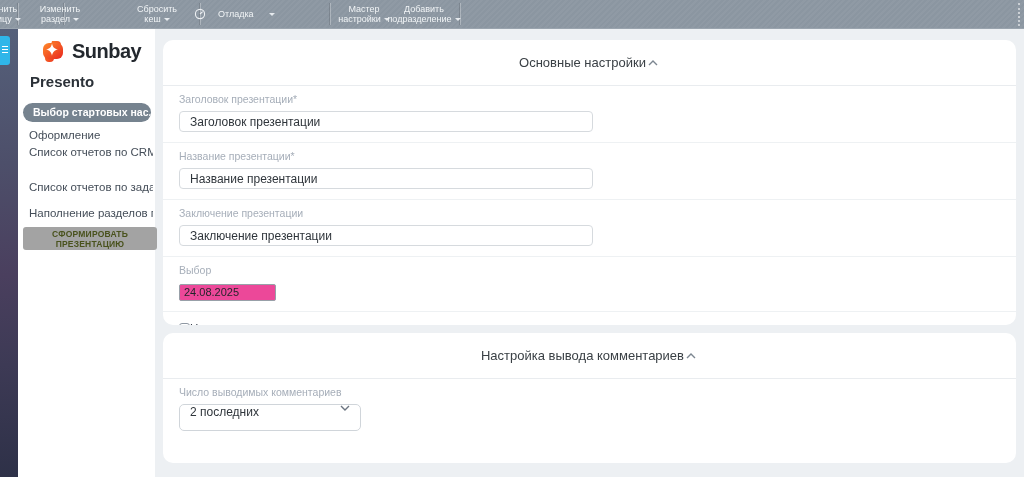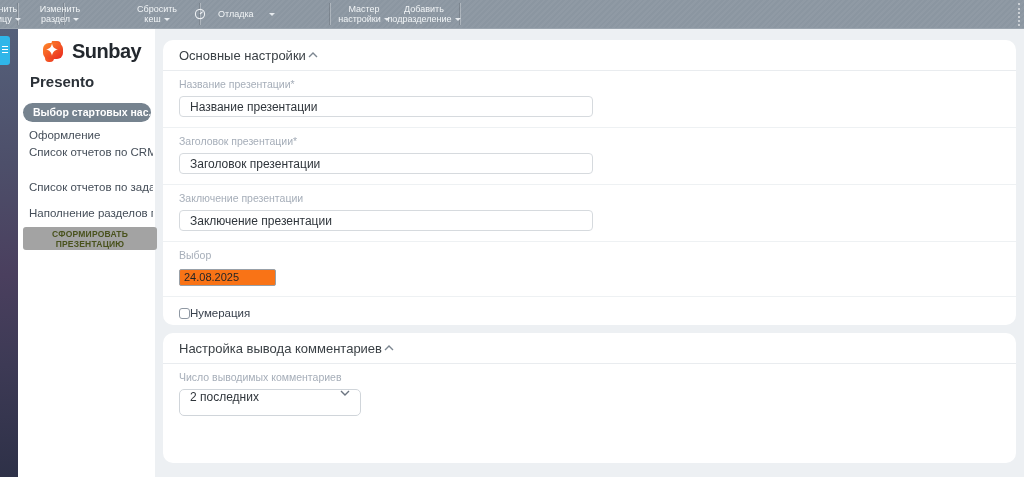--- a/index.html
+++ b/index.html
@@ -46,34 +46,34 @@
     position:absolute; left:5px; top:198px; width:134px; height:23px;
     background:#a3a3a3; border:none; border-radius:3px; cursor:pointer;
     font-family:"Liberation Sans", sans-serif; font-size:8.5px; font-weight:700; color:#49521d; letter-spacing:.2px;
   }
 
   
   .main { position:absolute; left:155px; top:29px; width:869px; height:448px; background:#edf0f3; }
   .panel { position:absolute; left:8px; width:853px; background:#ffffff; border-radius:10px; overflow:hidden; }
   .panel-1 { top:11px; height:285px; }
   .panel-2 { top:304px; height:130px; }
-  .panel-header { height:31px; display:flex; align-items:center; justify-content:flex-start; padding:0 16px; border-bottom:1px solid #e9ecef; }
+  .panel-header { height:46px; display:flex; align-items:center; justify-content:center; padding:0 16px; border-bottom:1px solid #e9ecef; }
   .panel-title { font-size:13px; color:#3a4045; }
   .chev-btn { background:none; border:none; padding:2px; cursor:pointer; line-height:0; }
 
   .fgroup { padding:7px 16px 10px; }
   .fgroup + .fgroup, .cbrow { border-top:1px solid #eef1f3; }
   .field-label { font-size:10.5px; color:#a6aeb9; margin-bottom:6px; }
   .text-input {
     width:414px; height:21px; border:1px solid #d6dade; border-radius:4px;
     padding:0 10px; font-family:"Liberation Sans", sans-serif; font-size:12px; color:#2f353b; background:#fff;
   }
   .date-input {
     width:97px; height:17px; border:1px solid #98a0a8; border-radius:2px;
-    padding:0 4px; font-family:"Liberation Sans", sans-serif; font-size:11px; color:#1f2428; background:#f97316;
+    padding:0 4px; font-family:"Liberation Sans", sans-serif; font-size:11px; color:#1f2428; background:#ec4899;
   }
   .cbrow { padding:10px 16px; display:flex; align-items:flex-end; }
   .cb {
     appearance:none; -webkit-appearance:none; width:11px; height:11px; margin:0;
     border:1px solid #8f98a3; border-radius:3px; background:#fff; cursor:pointer;
   }
   .cb-label { font-size:11.5px; color:#39414d; }
 
   .select-box {
     width:182px; height:27px; border:1px solid #d0d5da; border-radius:5px; background:#fff;
@@ -170,27 +170,27 @@
     <div class="panel-header">
       <span class="panel-title">Основные настройки</span>
       <button class="chev-btn">
         <svg width="10" height="6" viewBox="0 0 10 6">
             <polyline points="1,5 5,1 9,5" fill="none" stroke="#7c8690" stroke-width="1.4"></polyline>
           </svg>
       </button>
     </div>
 
     <div class="fgroup">
+      <div class="field-label">Заголовок презентации*</div>
+      <input class="text-input" type="text" value="Заголовок презентации" style="">
+    </div>
+
+    <div class="fgroup">
       <div class="field-label">Название презентации*</div>
       <input class="text-input" type="text" value="Название презентации" style="">
-    </div>
-
-    <div class="fgroup">
-      <div class="field-label">Заголовок презентации*</div>
-      <input class="text-input" type="text" value="Заголовок презентации" style="">
     </div>
 
     <div class="fgroup">
       <div class="field-label">Заключение презентации</div>
       <input class="text-input" type="text" value="Заключение презентации" style="">
     </div>
 
     <div class="fgroup">
       <div class="field-label">Выбор</div>
       <input class="date-input" type="text" value="24.08.2025" style="">

